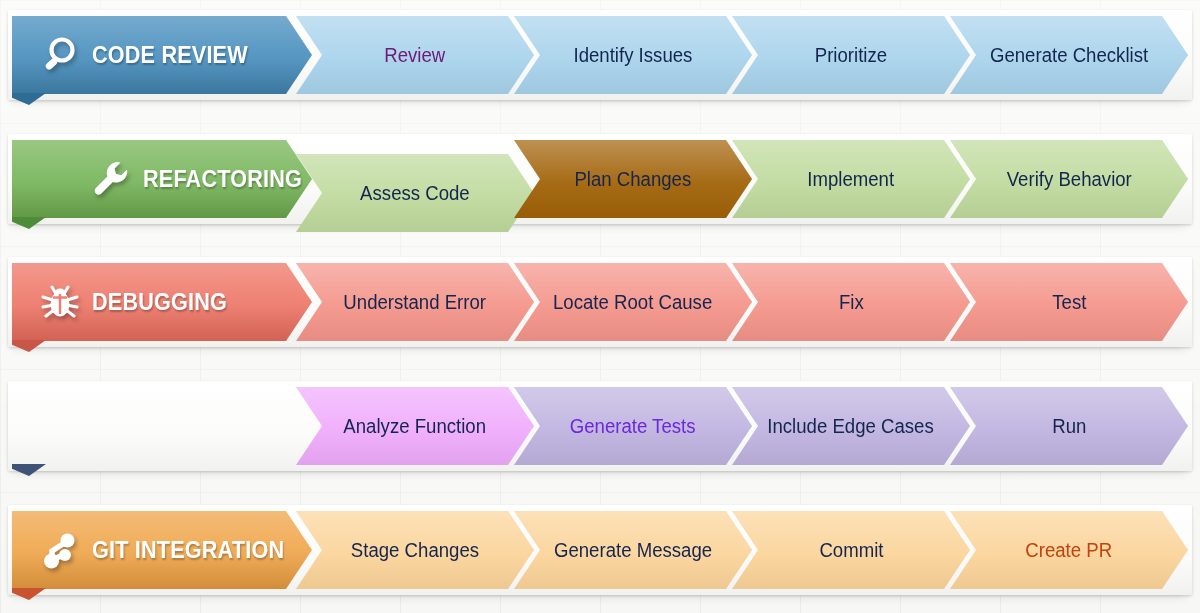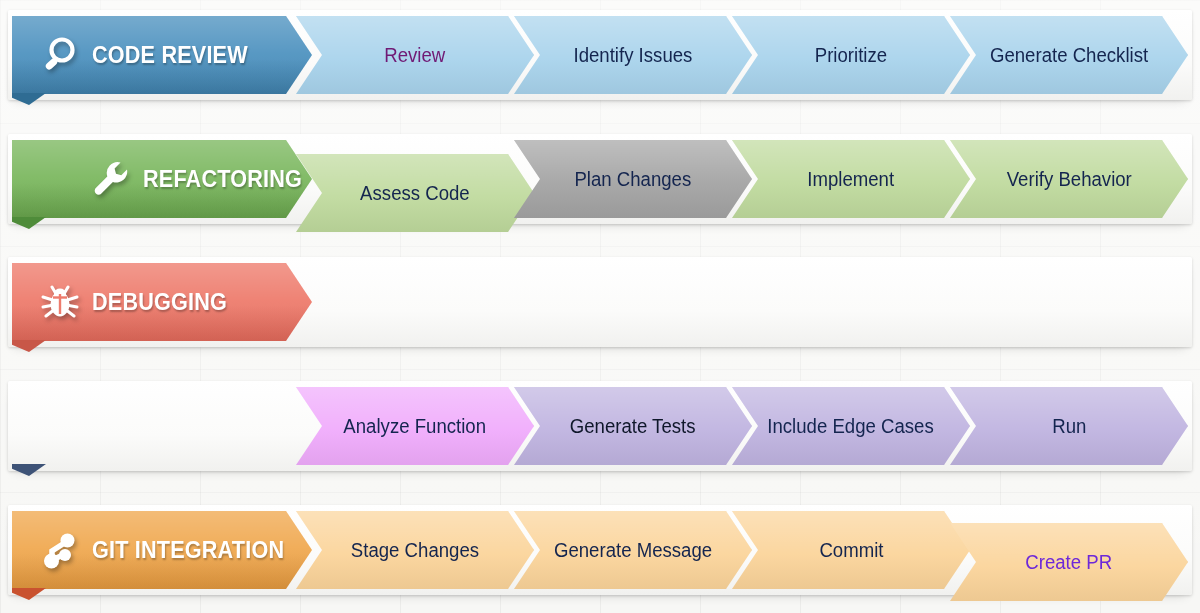--- a/index.html
+++ b/index.html
@@ -208,21 +208,21 @@
           <path d="M30.5 4.5a11 11 0 0 0-13.2 14l-11 11a4 4 0 1 0 5.6 5.6l11-11A11 11 0 0 0 37 11.5l-5.7 5.7-5.3-1.4-1.4-5.3z" fill="#fff"></path>
         </svg>
       </span>
       <span class="head-title" style="color: rgb(255, 255, 255);">REFACTORING</span>
     </div>
     <div class="steps">
       <div class="step" style="background: rgb(191, 218, 157); color: rgb(20, 37, 79); margin-top: 14px;">
         <span class="sheen"></span>
         <span class="step-label">Assess Code</span>
       </div>
-      <div class="step" style="background: #a3a3a3; color: rgb(20, 37, 79);">
+      <div class="step" style="background: #a16207; color: rgb(20, 37, 79);">
         <span class="sheen"></span>
         <span class="step-label">Plan Changes</span>
       </div>
       <div class="step" style="background: rgb(191, 218, 157); color: rgb(20, 37, 79);">
         <span class="sheen"></span>
         <span class="step-label">Implement</span>
       </div>
       <div class="step" style="background: rgb(191, 218, 157); color: rgb(20, 37, 79);">
         <span class="sheen"></span>
         <span class="step-label">Verify Behavior</span>
@@ -248,31 +248,49 @@
             <line x1="35" y1="35" x2="28.5" y2="30"></line>
           </g>
           <ellipse cx="21" cy="23" rx="9.5" ry="12.5" fill="#fff"></ellipse>
           <ellipse cx="21" cy="12.5" rx="6" ry="5" fill="#fff"></ellipse>
           <line x1="21" y1="13" x2="21" y2="33" stroke="#ee7c6d" stroke-width="2.4"></line>
           <line x1="14" y1="16.5" x2="28" y2="16.5" stroke="#ee7c6d" stroke-width="2.4"></line>
         </svg>
       </span>
       <span class="head-title" style="color: rgb(255, 255, 255);">DEBUGGING</span>
     </div>
+    <div class="steps">
+      <div class="step" style="background: rgb(244, 148, 137); color: rgb(20, 37, 79);">
+        <span class="sheen"></span>
+        <span class="step-label">Understand Error</span>
+      </div>
+      <div class="step" style="background: rgb(244, 148, 137); color: rgb(20, 37, 79);">
+        <span class="sheen"></span>
+        <span class="step-label">Locate Root Cause</span>
+      </div>
+      <div class="step" style="background: rgb(244, 148, 137); color: rgb(20, 37, 79);">
+        <span class="sheen"></span>
+        <span class="step-label">Fix</span>
+      </div>
+      <div class="step" style="background: rgb(244, 148, 137); color: rgb(20, 37, 79);">
+        <span class="sheen"></span>
+        <span class="step-label">Test</span>
+      </div>
+    </div>
   </div>
 
   <div class="ribbon-row" id="row-3">
     <div class="paper"></div>
     <div class="fold" style="background: rgb(62, 83, 119);"></div>
     <div class="steps">
       <div class="step" style="background: #f0abfc; color: rgb(20, 37, 79);">
         <span class="sheen"></span>
         <span class="step-label">Analyze Function</span>
       </div>
-      <div class="step" style="background: rgb(191, 179, 224); color: #0f172a;">
+      <div class="step" style="background: rgb(191, 179, 224); color: #6d28d9;">
         <span class="sheen"></span>
         <span class="step-label">Generate Tests</span>
       </div>
       <div class="step" style="background: rgb(191, 179, 224); color: rgb(20, 37, 79);">
         <span class="sheen"></span>
         <span class="step-label">Include Edge Cases</span>
       </div>
       <div class="step" style="background: rgb(191, 179, 224); color: rgb(20, 37, 79);">
         <span class="sheen"></span>
         <span class="step-label">Run</span>
@@ -304,20 +322,20 @@
         <span class="step-label">Stage Changes</span>
       </div>
       <div class="step" style="background: rgb(251, 212, 154); color: rgb(20, 37, 79);">
         <span class="sheen"></span>
         <span class="step-label">Generate Message</span>
       </div>
       <div class="step" style="background: rgb(251, 212, 154); color: rgb(20, 37, 79);">
         <span class="sheen"></span>
         <span class="step-label">Commit</span>
       </div>
-      <div class="step" style="background: rgb(251, 212, 154); color: #6d28d9; margin-top: 12px;">
+      <div class="step" style="background: rgb(251, 212, 154); color: #c2410c;">
         <span class="sheen"></span>
         <span class="step-label">Create PR</span>
       </div>
     </div>
   </div>
 
 </div>
 
 </body></html>

